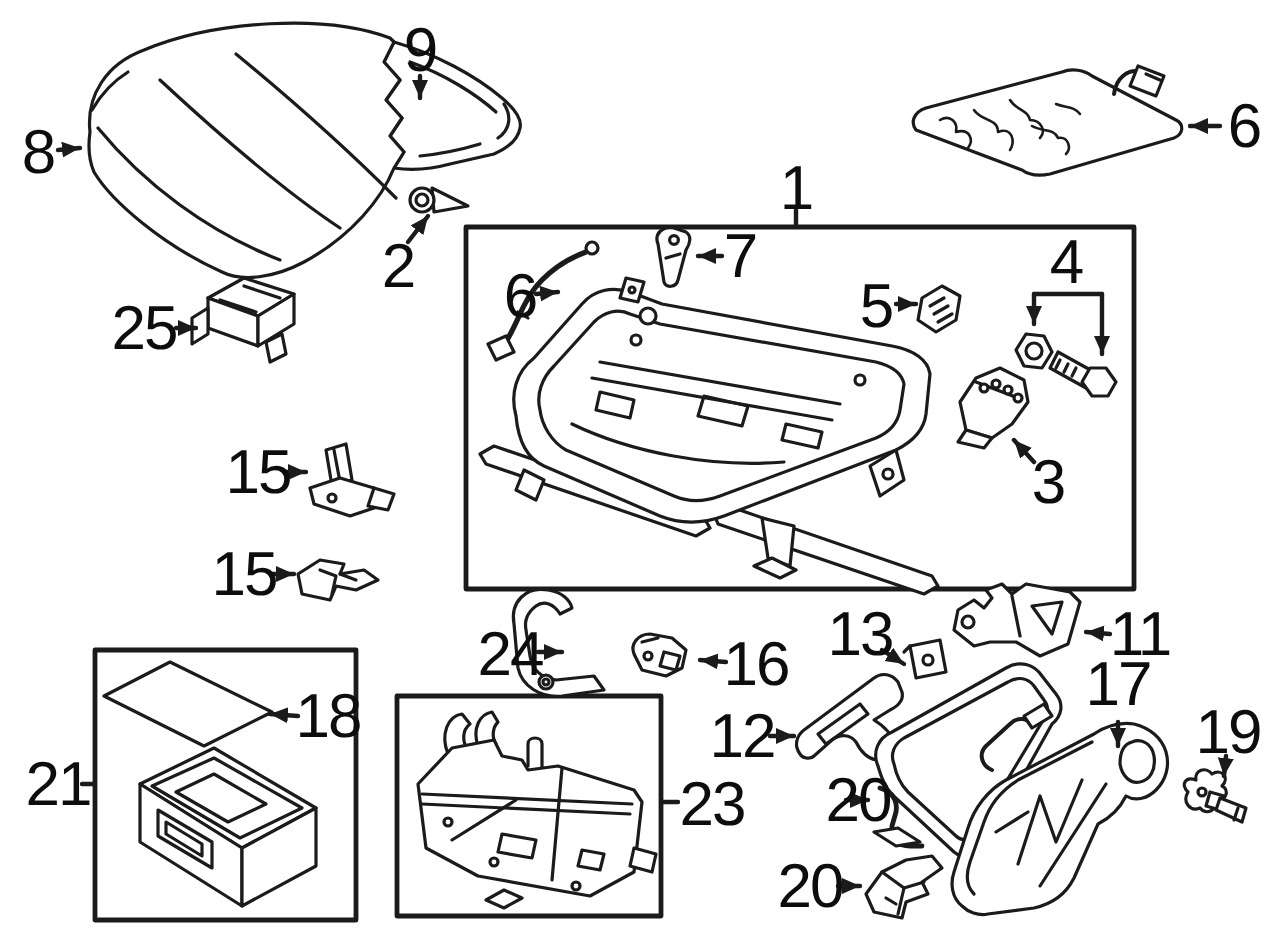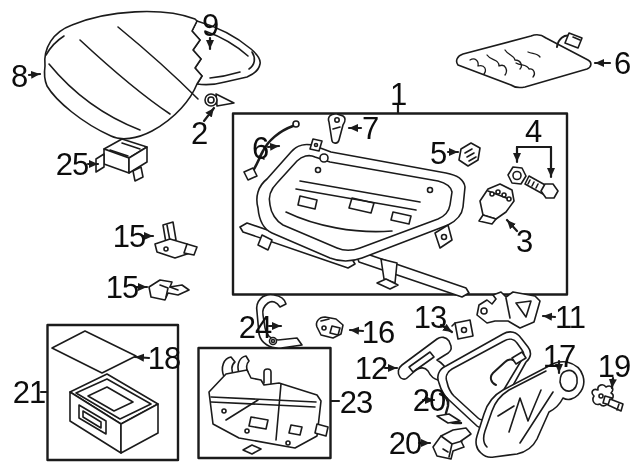--- a/index.html
+++ b/index.html
@@ -281,21 +281,21 @@
   <div class="num" style="left:370px;top:128px">7</div>
   <div class="num" style="left:19px;top:76px">8</div>
   <div class="num" style="left:210px;top:25px">9</div>
   <div class="num" style="left:622px;top:63px">6</div>
   <div class="num" style="left:570px;top:317px">11</div>
   <div class="num" style="left:371px;top:368px">12</div>
   <div class="num" style="left:430px;top:317px">13</div>
   <div class="num" style="left:122px;top:287px">15</div>
   <div class="num" style="left:129px;top:236px">15</div>
   <div class="num" style="left:378px;top:332px">16</div>
-  <div class="num" style="left:559px;top:356px">17</div>
+  <div class="num" style="left:559px;top:342px">17</div>
   <div class="num" style="left:405px;top:443px">20</div>
   <div class="num" style="left:614px;top:366px">19</div>
   <div class="num" style="left:429px;top:400px">20</div>
   <div class="num" style="left:29px;top:392px">21</div>
   <div class="num" style="left:164px;top:358px">18</div>
   <div class="num" style="left:356px;top:402px">23</div>
   <div class="num" style="left:255px;top:327px">24</div>
   <div class="num" style="left:72px;top:164px">25</div>
 
 </div>

